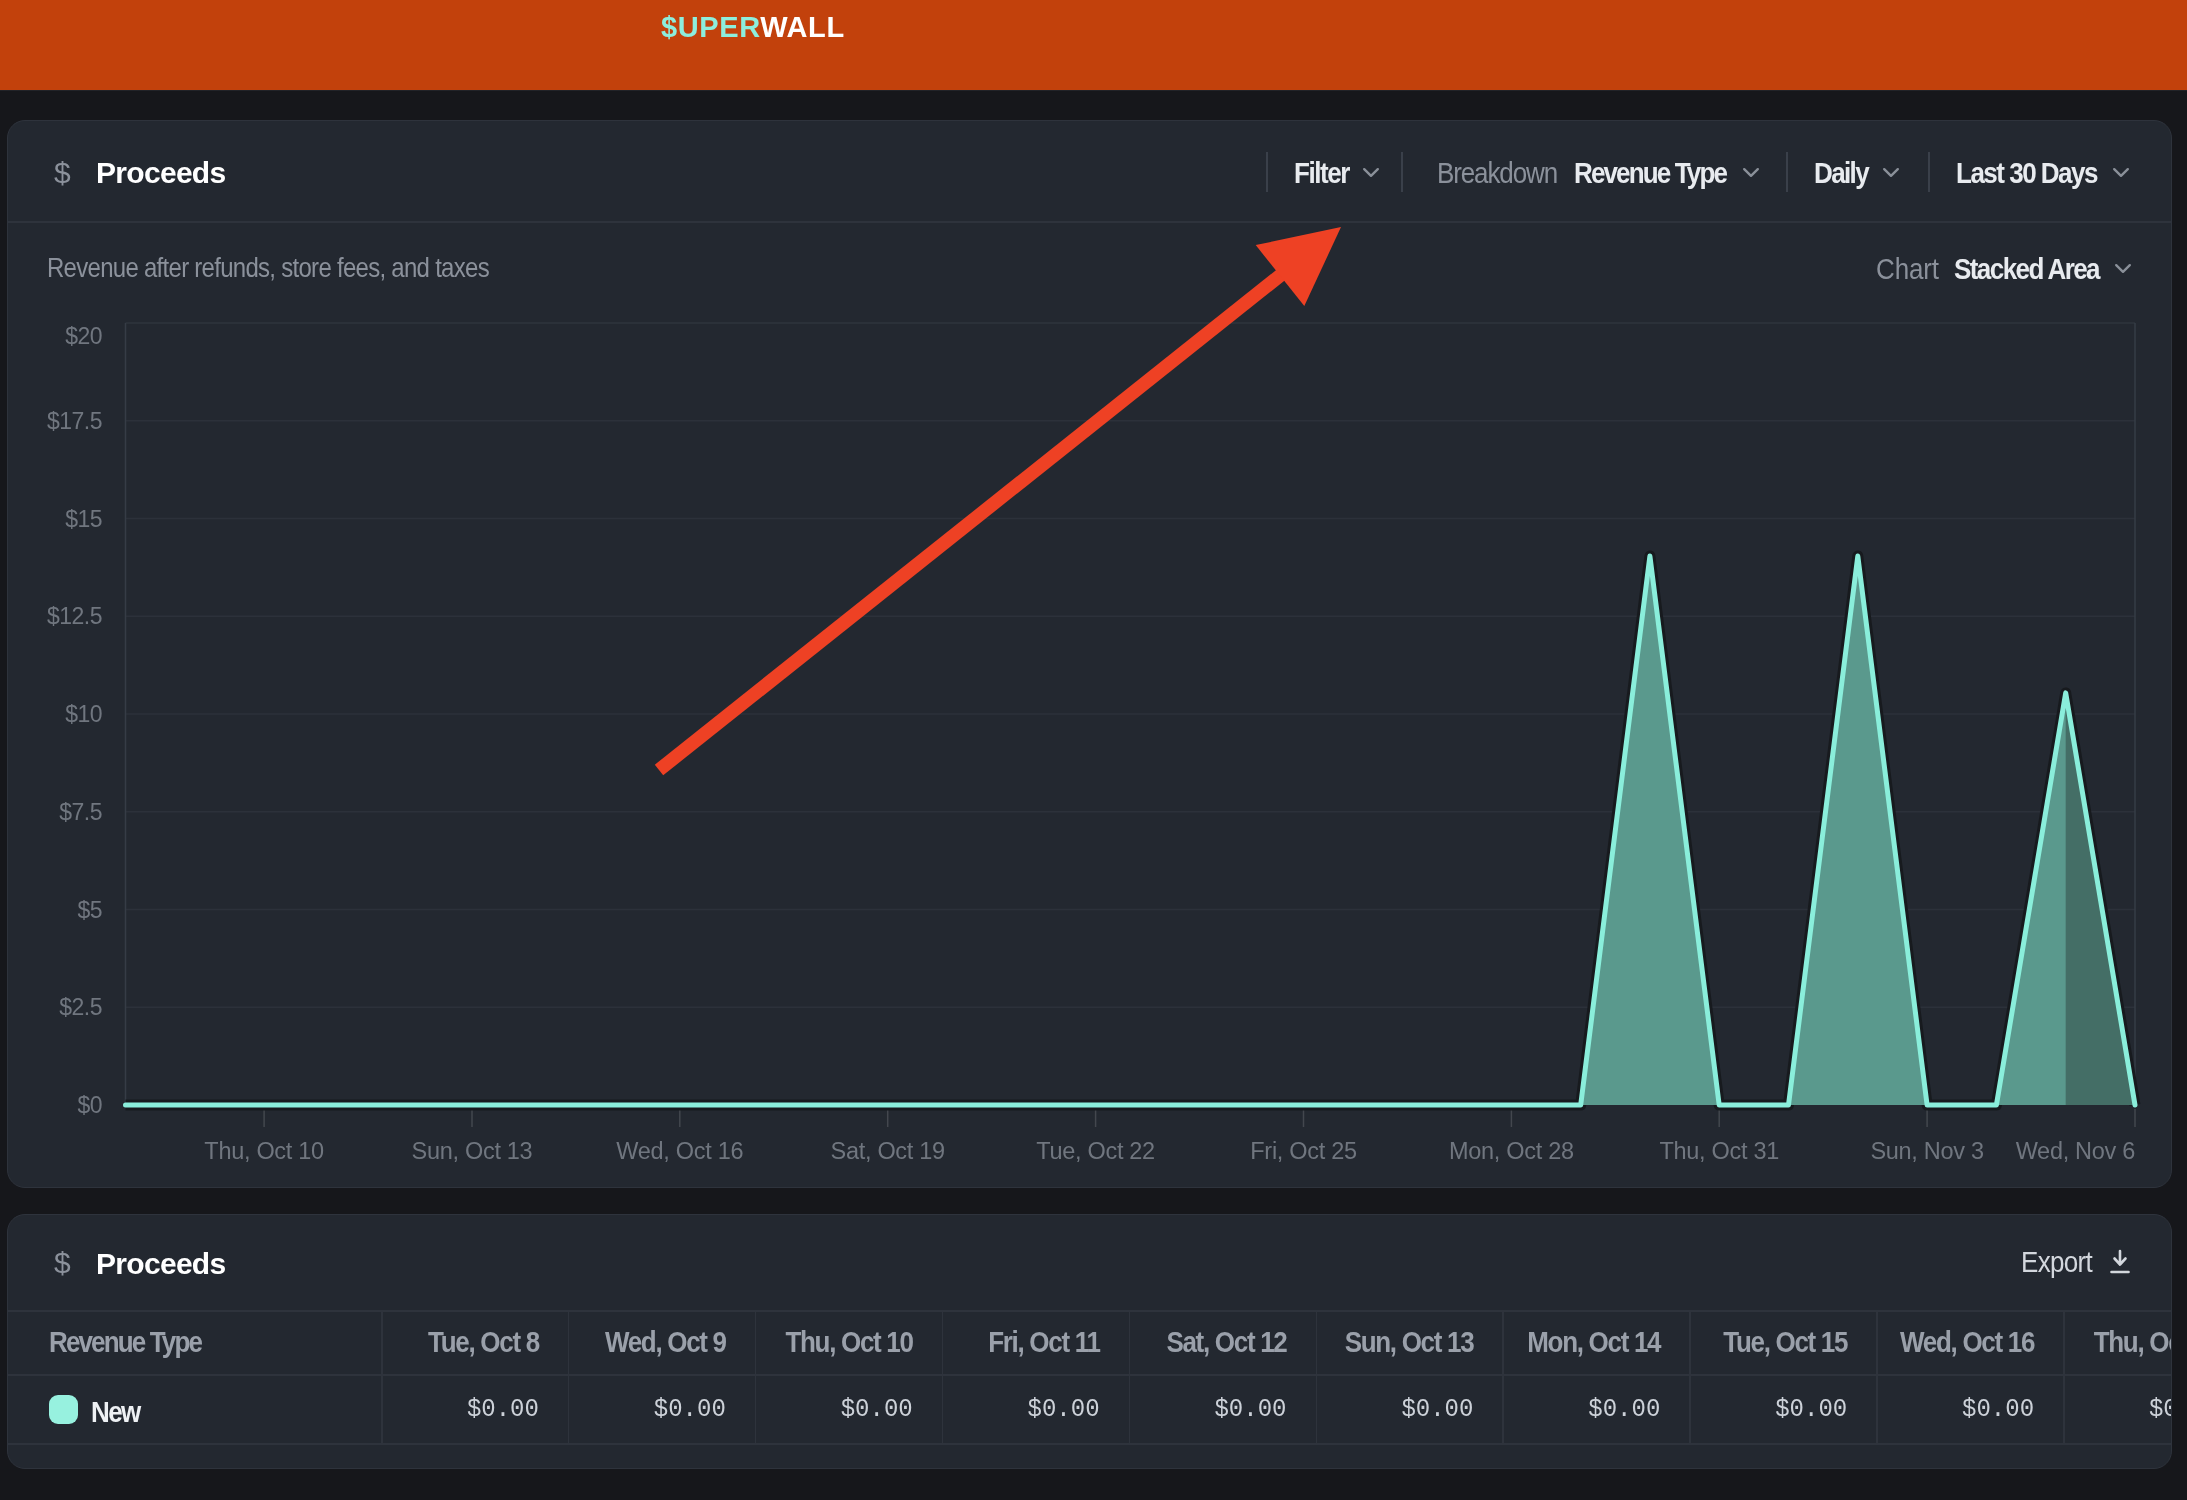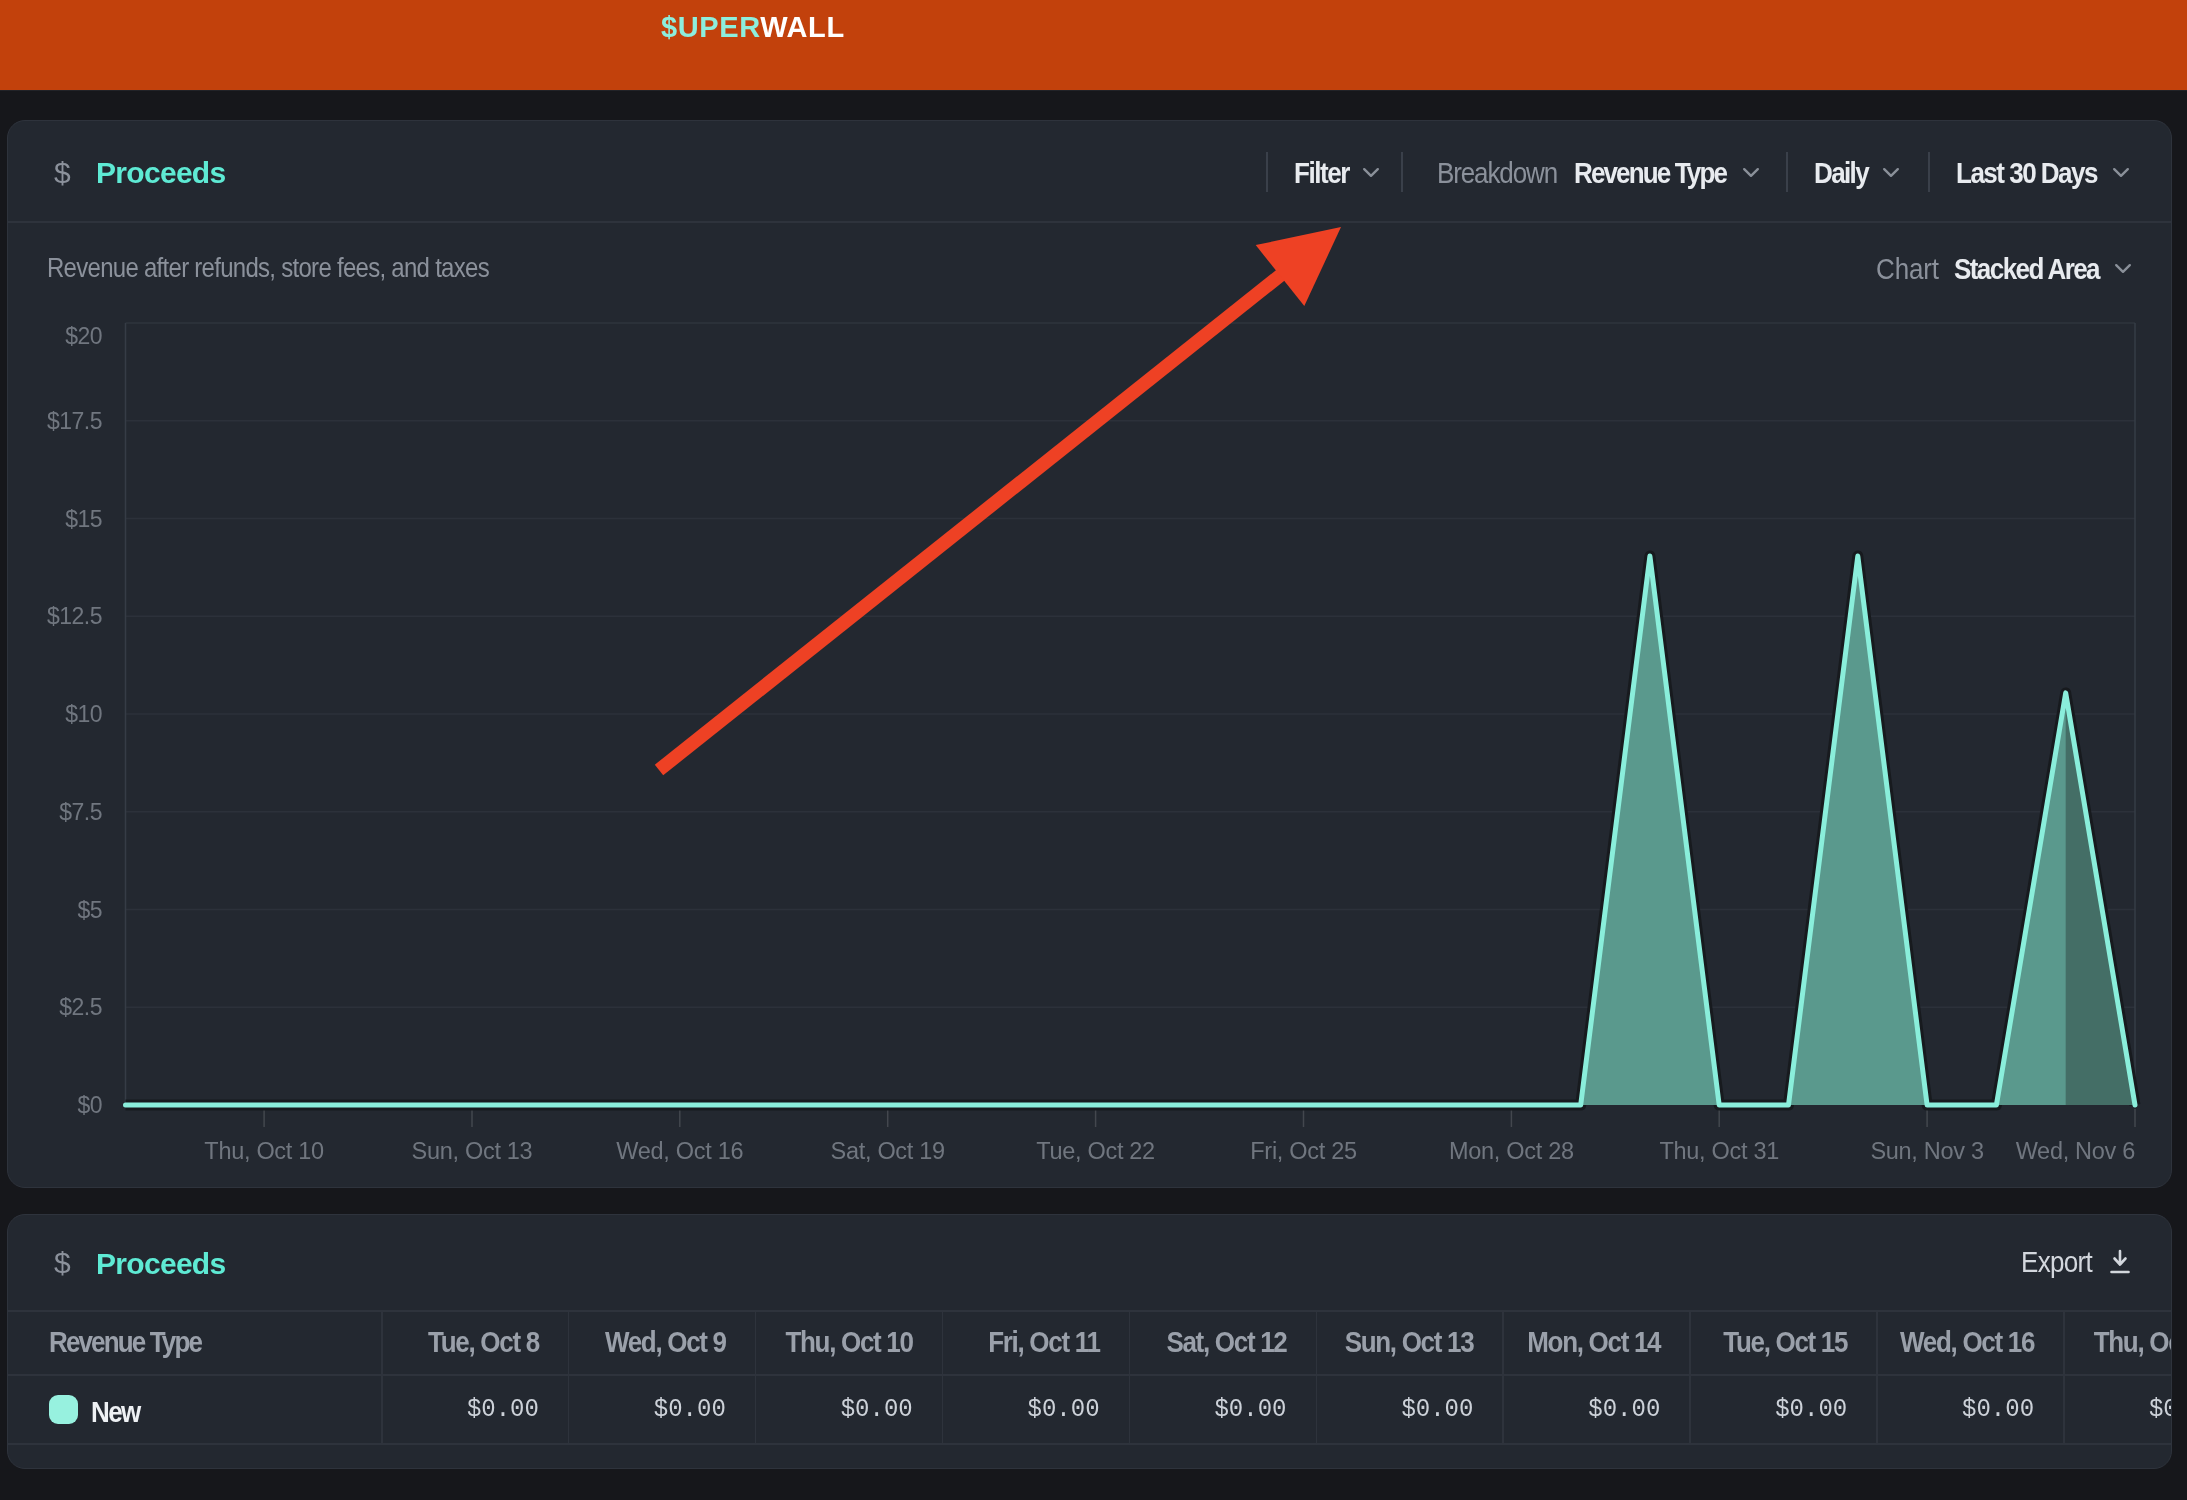--- a/index.html
+++ b/index.html
@@ -9,21 +9,21 @@
     background:#c2410c; border-bottom:1px solid #212328; }
   .logo { position:absolute; left:661px; top:11px; font-size:29px; font-weight:700;
     letter-spacing:0.6px; color:#ffffff; }
   .logo .t { color:#8deedd; }
   .card { position:absolute; background:#232830; border:1px solid #2e333c;
     border-radius:18px; overflow:hidden; }
   #card1 { left:7px; top:120px; width:2165px; height:1068px; }
   #card2 { left:7px; top:1214px; width:2165px; height:255px; }
   .hdr-border { position:absolute; left:0; top:100px; width:100%; height:1.5px; background:#2e333c; }
   .dollar { position:absolute; font-size:30px; color:#8b919b; font-weight:400; }
-  .title { position:absolute; font-size:30px; font-weight:700; letter-spacing:-0.7px; color:#5eead4; }
+  .title { position:absolute; font-size:30px; font-weight:700; letter-spacing:-0.7px; color:#ffffff; }
   .ctl { position:absolute; top:2px; height:101px; display:flex; align-items:center; white-space:nowrap; transform:scaleY(1.14); }
   .ctl-white { font-weight:700; color:#e8ebef; }
   .ctl-gray  { font-weight:400; color:#8b919b; }
   .vsep { position:absolute; top:31px; width:2px; height:40px; background:#3a404a; }
   .subtitle { position:absolute; left:39px; top:133px; font-size:24px; letter-spacing:-0.72px; color:#8b919b; transform:scaleY(1.12); transform-origin:50% 60%; }
   svg text { font-family:"Liberation Sans", sans-serif; }
 </style>
 </head>
 <body>
   <div class="topbar">

